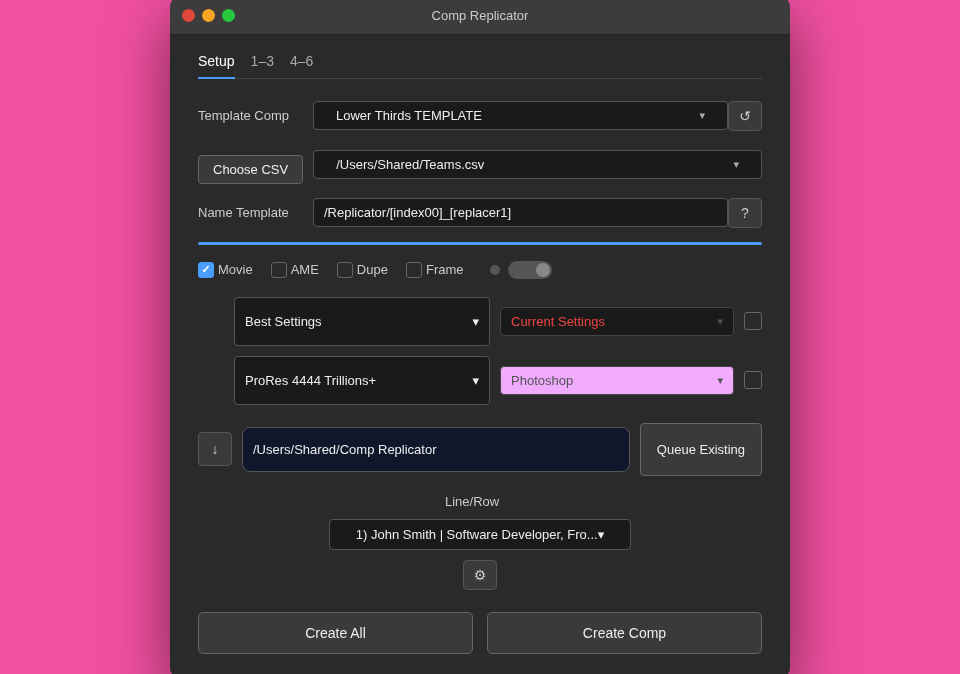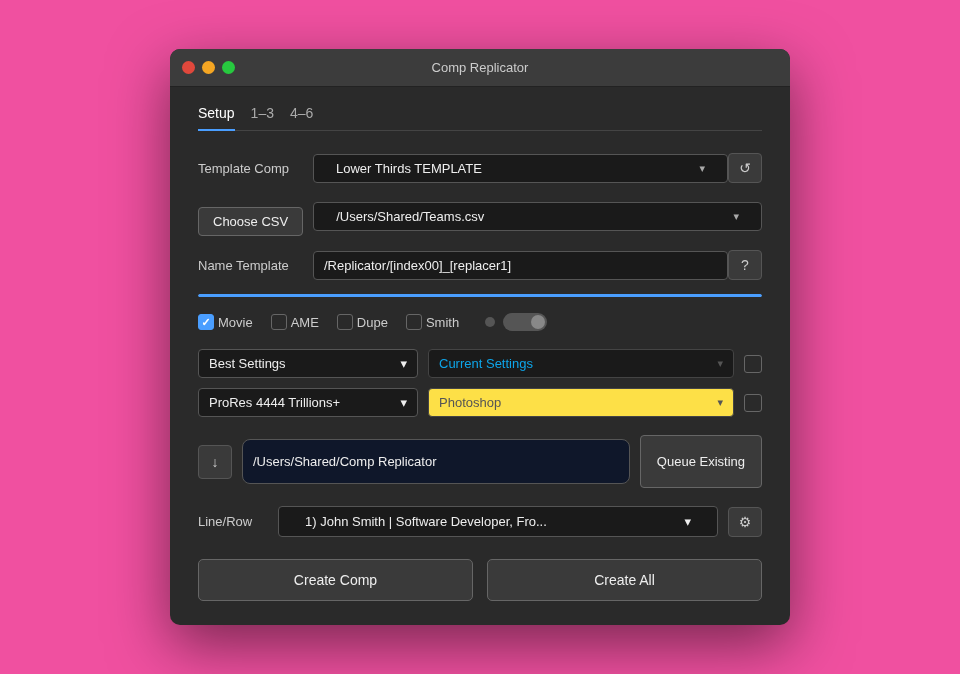--- a/index.html
+++ b/index.html
@@ -263,26 +263,27 @@
       gap: 10px;
       margin-bottom: 10px;
     }
 
     .settings-dropdown {
       background: #1a1a1a;
       border: 1px solid #555;
       border-radius: 4px;
       color: #eee;
       font-size: 13px;
-      padding: 6px 10px;
-      width: 220px;
+      padding: 16px 10px;
+      width: 256px;
       display: flex;
       align-items: center;
       justify-content: space-between;
       cursor: pointer;
+      margin-left: 36px;
     }
 
     .settings-dropdown-right {
       background: transparent;
       border: none;
       color: #666;
       font-size: 13px;
       padding: 6px 10px;
       flex: 1;
       display: flex;
@@ -343,20 +344,21 @@
       cursor: pointer;
       white-space: nowrap;
     }
 
     
     .linerow-row {
       display: flex;
       align-items: center;
       gap: 10px;
       margin-bottom: 22px;
+      flex-direction: column;
     }
 
     .linerow-label {
       color: #ccc;
       font-size: 13px;
       width: 70px;
       flex-shrink: 0;
     }
 
     .linerow-dropdown {
@@ -452,48 +454,48 @@
       <div class="check-item">
         <div class="check-box"></div>
         <label>AME</label>
       </div>
       <div class="check-item">
         <div class="check-box"></div>
         <label>Dupe</label>
       </div>
       <div class="check-item">
         <div class="check-box"></div>
-        <label>Smith</label>
+        <label>Frame</label>
       </div>
       <div class="toggle-area">
         <div class="toggle-dot"></div>
         <div class="toggle-track">
           <div class="toggle-thumb"></div>
         </div>
       </div>
     </div>
 
     <div class="settings-row">
       <div class="settings-dropdown">
         <span>Best Settings</span>
         <span class="chevron">▾</span>
       </div>
       <div class="settings-dropdown-right" style="flex:1; display:flex; justify-content:space-between; align-items:center; border:1px solid #444; border-radius:4px; padding:6px 10px; background:#1a1a1a;">
-        <span style="color:#0ea5e9;">Current Settings</span>
+        <span style="color:#ef4444;">Current Settings</span>
         <span style="color:#555; font-size:11px;">▾</span>
       </div>
       <div class="checkbox-square"></div>
     </div>
 
     <div class="settings-row">
       <div class="settings-dropdown">
         <span>ProRes 4444 Trillions+</span>
         <span class="chevron">▾</span>
       </div>
-      <div class="settings-dropdown-right" style="flex:1; display:flex; justify-content:space-between; align-items:center; border:1px solid #444; border-radius:4px; padding:6px 10px; background:#fde047;">
+      <div class="settings-dropdown-right" style="flex:1; display:flex; justify-content:space-between; align-items:center; border:1px solid #444; border-radius:4px; padding:6px 10px; background:#f0abfc;">
         <span style="color:#555;">Photoshop</span>
         <span style="color:#555; font-size:11px;">▾</span>
       </div>
       <div class="checkbox-square"></div>
     </div>
 
     <div style="height:8px;"></div>
 
     <div class="output-row">
       <div class="output-icon-btn">
@@ -508,18 +510,18 @@
       <div class="linerow-dropdown">
         <span style="overflow:hidden; white-space:nowrap; text-overflow:ellipsis; max-width:300px;">1) John Smith | Software Developer, Fro...</span>
         <span class="chevron">▾</span>
       </div>
       <div class="icon-btn">
         <span>⚙</span>
       </div>
     </div>
 
     <div class="action-row">
+      <button class="action-btn">Create All</button>
       <button class="action-btn">Create Comp</button>
-      <button class="action-btn">Create All</button>
     </div>
 
   </div>
 </div>
 
 </body></html>

